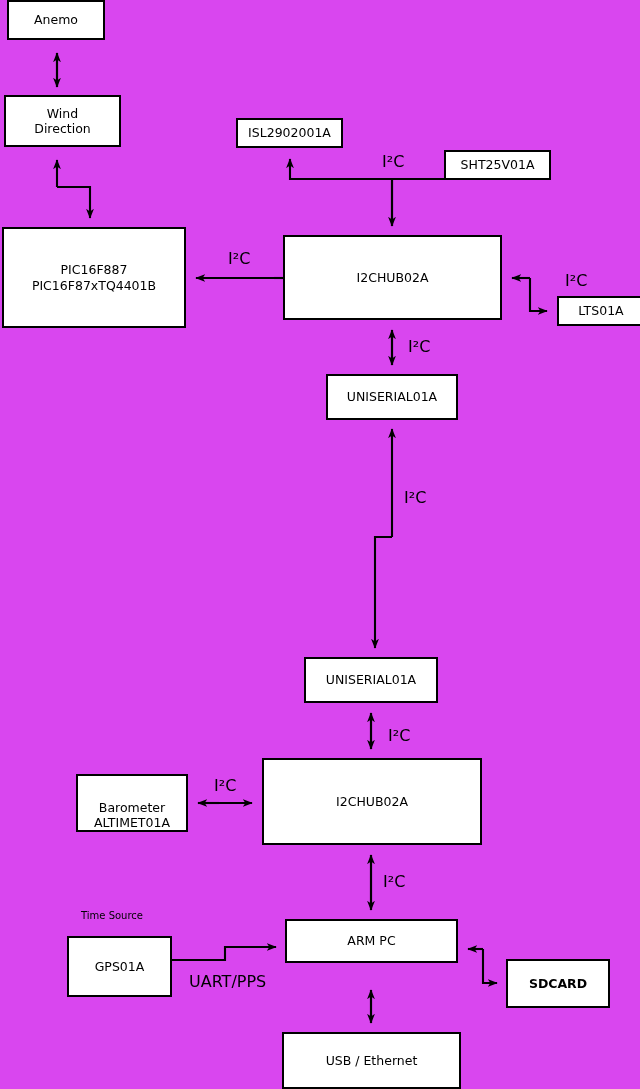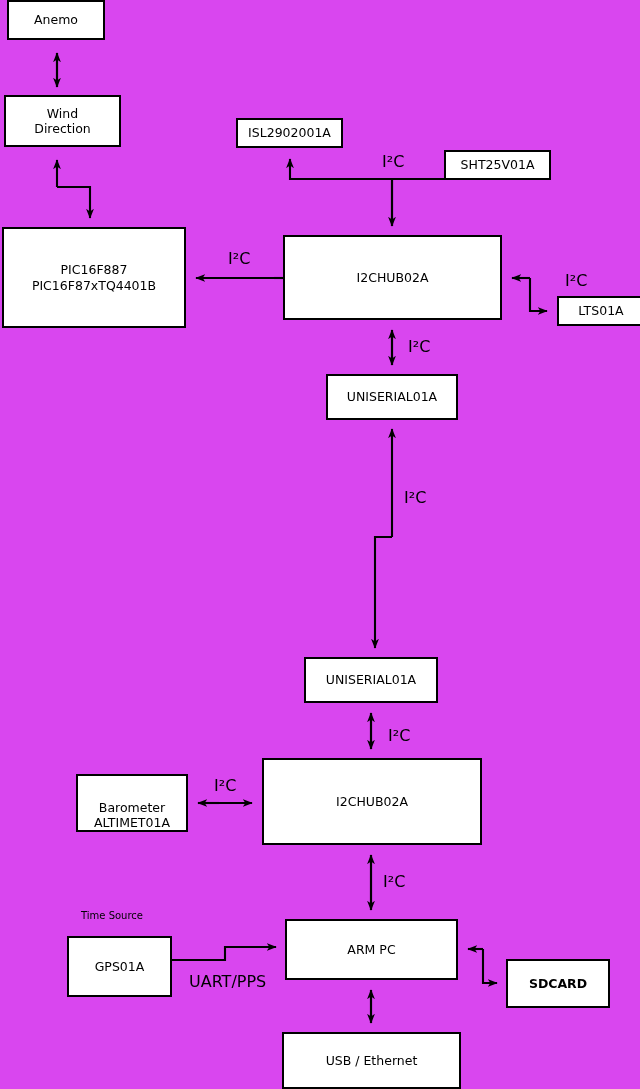--- a/index.html
+++ b/index.html
@@ -99,21 +99,21 @@
   <div class="node" style="left: 76px; top: 774px; width: 112px; height: 58px; align-items: flex-end;">
     <span>Barometer
 ALTIMET01A</span>
   </div>
   <div class="node" style="left: 262px; top: 758px; width: 220px; height: 87px;">
     <span>I2CHUB02A</span>
   </div>
   <div class="node" style="left: 67px; top: 936px; width: 105px; height: 61px;">
     <span>GPS01A</span>
   </div>
-  <div class="node" style="left: 285px; top: 919px; width: 173px; height: 61px;">
+  <div class="node" style="left: 285px; top: 919px; width: 173px; height: 44px;">
     <span>ARM PC</span>
   </div>
   <div class="node" style="left: 506px; top: 959px; width: 104px; height: 49px; font-weight: bold;">
     <span>SDCARD</span>
   </div>
   <div class="node" style="left: 282px; top: 1032px; width: 179px; height: 57px;">
     <span>USB / Ethernet</span>
   </div>
 
   <div class="edge-label" style="left: 382px; top: 152px;">I²C</div>

